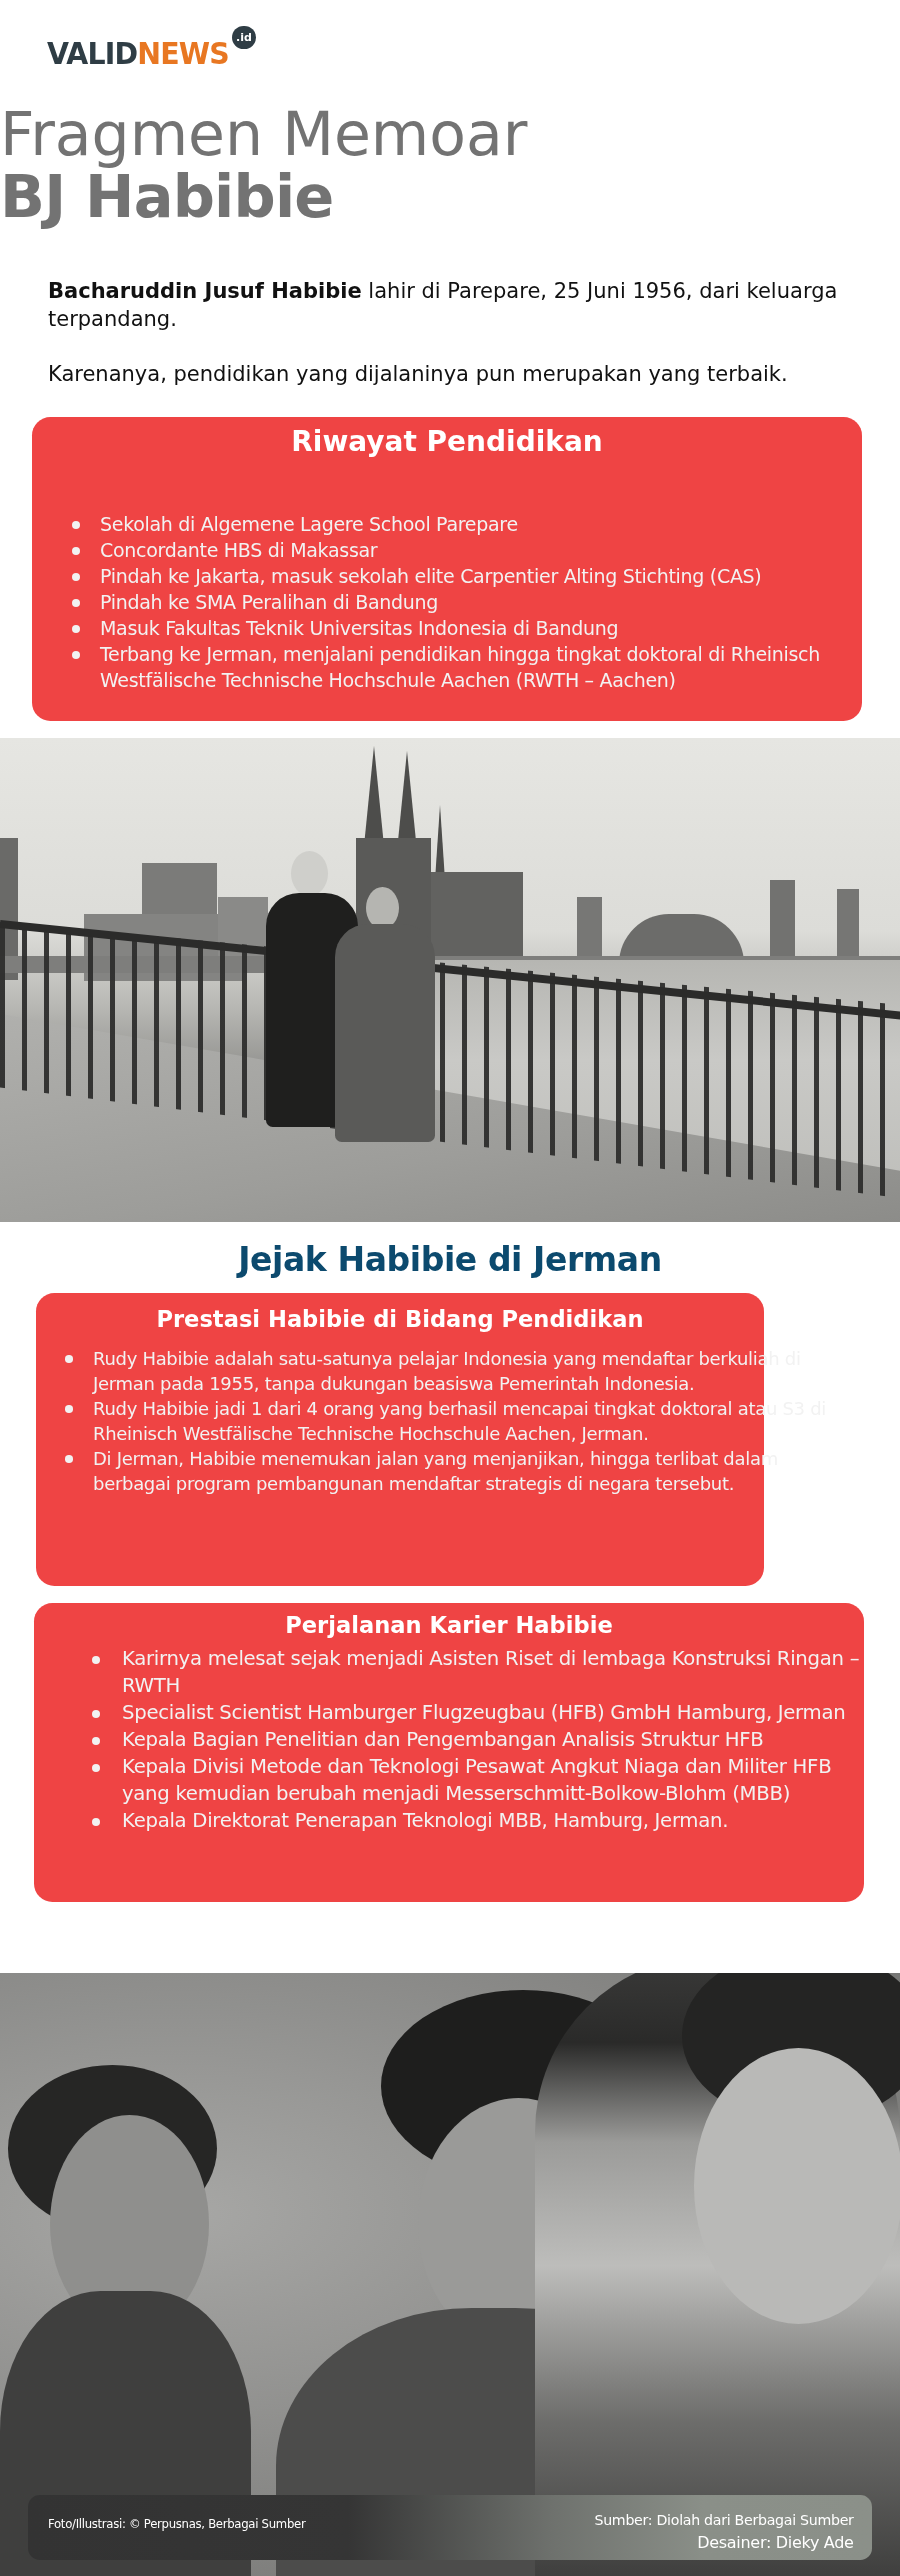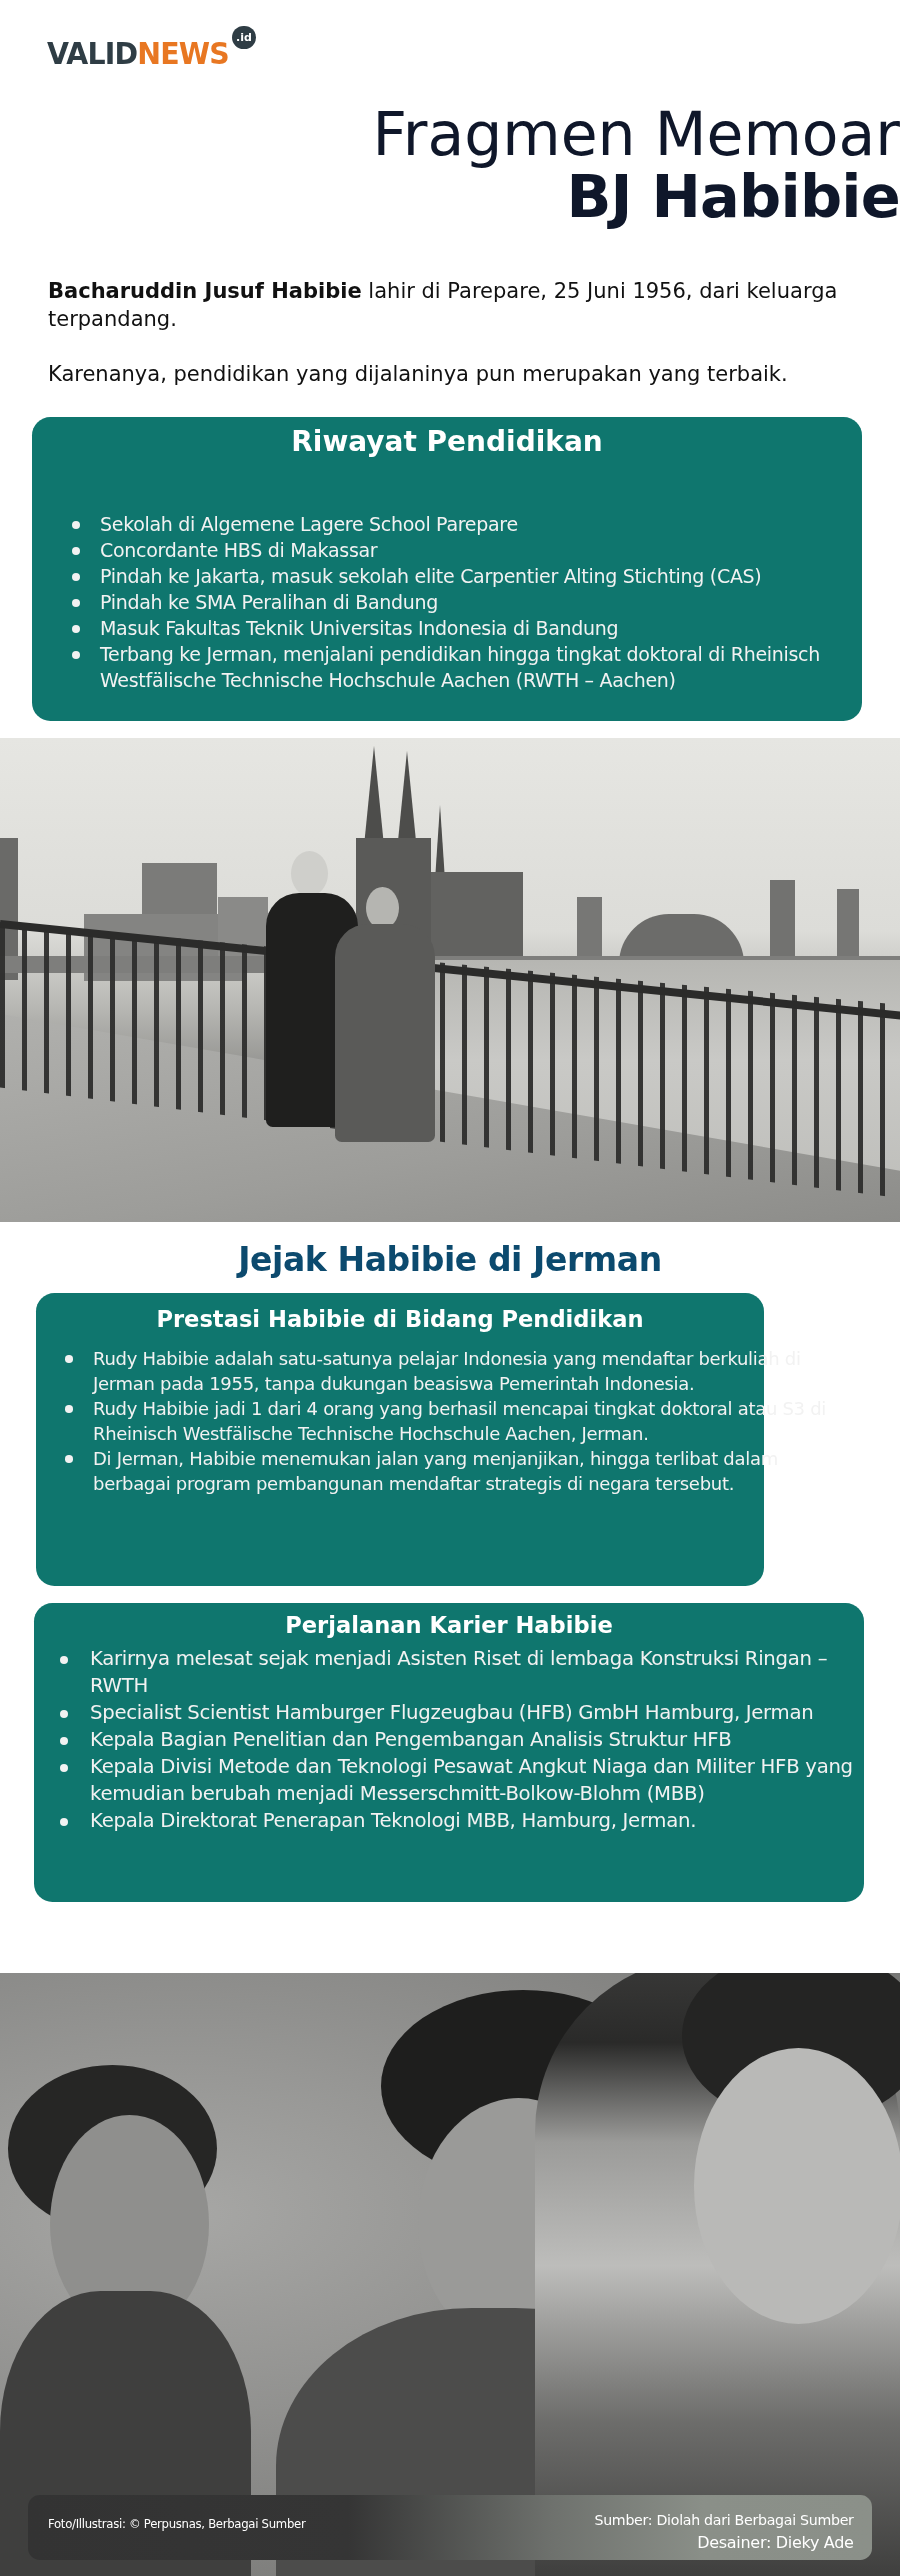--- a/index.html
+++ b/index.html
@@ -36,21 +36,21 @@
       position: relative; top: -20px; margin-left: 3.3px;
       width: 23.4px; height: 23.4px; border-radius: 50%;
       background: #2f3d45; color: #ffffff;
       font-family: "DejaVu Sans", sans-serif; font-weight: 700;
       font-size: 11px; display: flex; align-items: center; justify-content: center;
     }
 
     
     .title {
       position: absolute; left: 0; right: 0; top: 102px;
-      text-align: right; color: #0f172a;
+      text-align: left; color: #737373;
     }
     .title-line1 {
       font-family: "DejaVu Sans", sans-serif;
       font-weight: 400; font-size: 60px; line-height: 65px;
       letter-spacing: 0px;
     }
     .title-line2 {
       font-family: "DejaVu Sans", sans-serif;
       font-weight: 700; font-size: 59px; line-height: 59px;
       letter-spacing: -0.8px;
@@ -62,21 +62,21 @@
       font-family: "DejaVu Sans", sans-serif;
       font-size: 21px; line-height: 28px; color: #111;
     }
     .intro b { font-weight: 700; }
     .intro-1 { top: 277px; }
     .intro-2 { top: 360px; }
 
     
     .box {
       position: absolute;
-      background: #0f766e;
+      background: #ef4444;
       border-radius: 18.4px;
       color: #ffffff;
     }
     .box-title {
       text-align: center;
       font-family: "DejaVu Sans", sans-serif;
       font-weight: 700; color: #ffffff;
     }
     .box ul { list-style: none; }
     .box li {
@@ -111,21 +111,21 @@
     .box-achieve { left: 36px; top: 1293px; width: 728px; height: 293px; }
     .box-achieve .box-title { font-size: 22.6px; line-height: 28.4px; padding-top: 11.7px; }
     .box-achieve ul { position: absolute; left: 57px; top: 53px; width: 736px; }
     .box-achieve li { font-size: 18px; line-height: 25px; letter-spacing: -0.3px; }
     .box-achieve li::before { left: -28px; top: 9.2px; width: 7.5px; height: 7.5px; }
 
     
     .box-career { left: 34px; top: 1603px; width: 830px; height: 299px; }
     .box-career .box-title { font-size: 22.6px; line-height: 28.4px; padding-top: 8.4px; }
     .box-career ul { position: absolute; left: 56px; top: 42px; width: 770px; }
-    .box-career li { font-size: 19.7px; line-height: 27px; letter-spacing: -0.3px; }
+    .box-career li { font-size: 19.7px; line-height: 27px; letter-spacing: -0.3px; margin-left: 32px; }
     .box-career li::before { left: -30px; top: 11px; }
 
     
     .photo {
       position: absolute; overflow: hidden;
     }
     
     .photo-cologne {
       left: 0; top: 738px; width: 900px; height: 484px;
       background: linear-gradient(180deg, #e6e6e2 0%, #dcdcd8 40%, #b9b9b5 55%, #8f8f8c 70%, #a9a9a6 85%, #9a9a97 100%);

